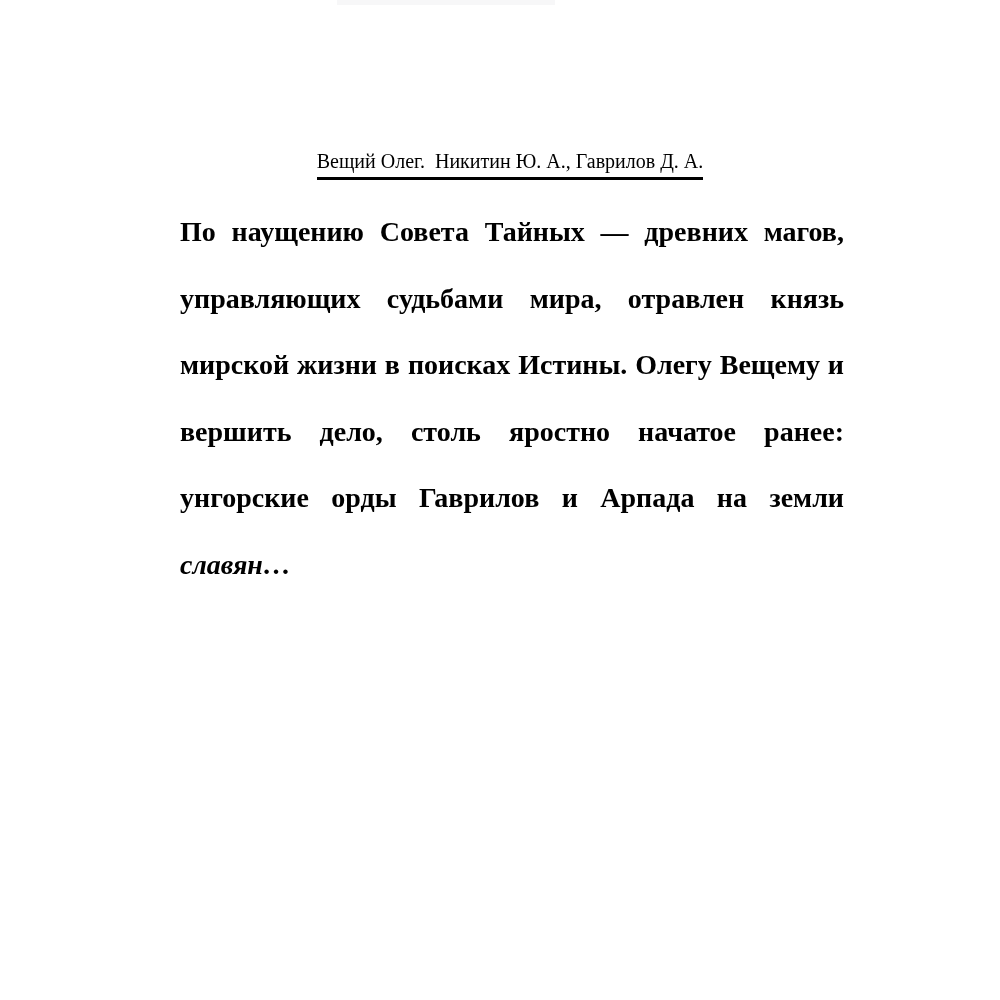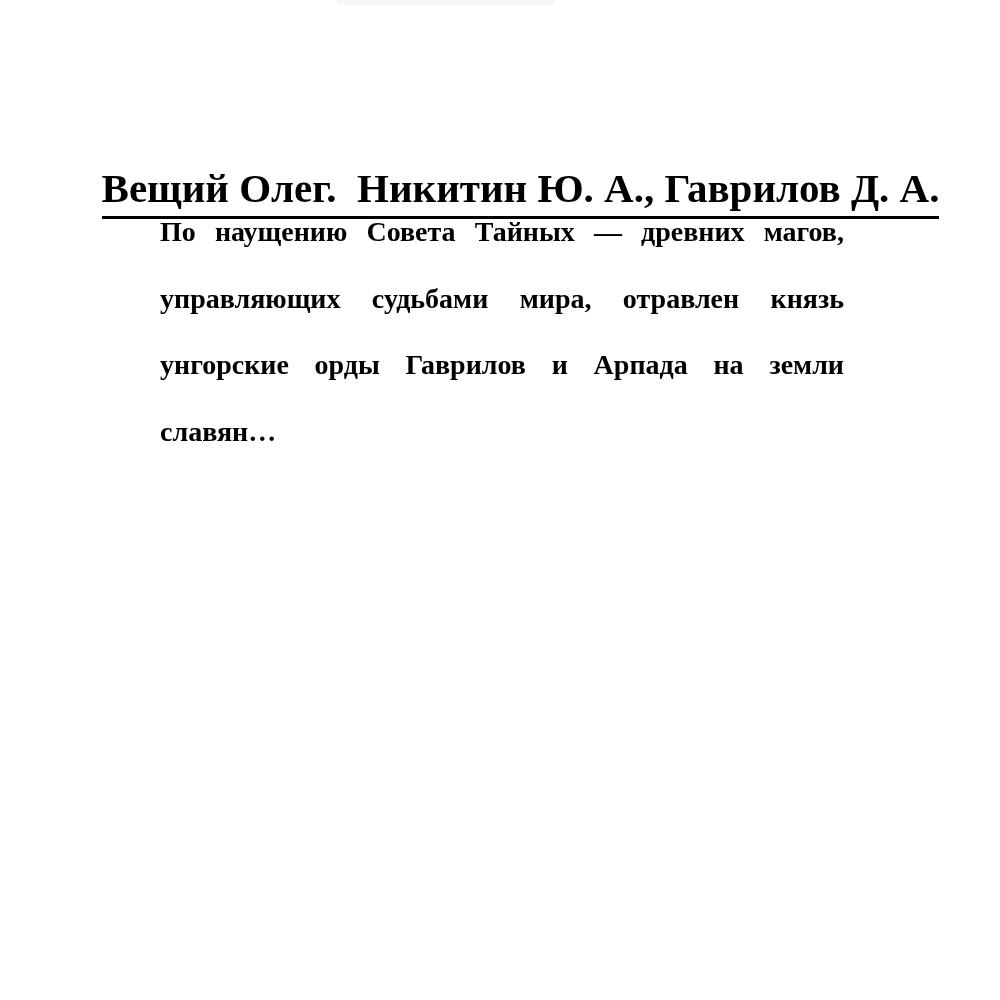--- a/index.html
+++ b/index.html
@@ -19,26 +19,26 @@
   .scan-artifact {
     position: absolute;
     top: 0;
     left: 337px;
     width: 218px;
     height: 5px;
     background: #f7f7f8;
   }
   .doc-title {
     position: absolute;
-    top: 116px;
+    top: 127px;
     left: 0;
     width: 100%;
     text-align: center;
-    font-size: 41px;
-    font-weight: bold;
+    font-size: 20px;
+    font-weight: normal;
     white-space: pre-wrap;
   }
   .doc-title .underline {
     display: inline-block;
     border-bottom: 3px solid #000000;
     padding-bottom: 4px;
     white-space: pre;
   }
   .doc-body {
     position: absolute;
@@ -48,38 +48,42 @@
   }
   .para-line {
     font-size: 28px;
     font-weight: bold;
     line-height: 28px;
     height: 28px;
     margin-bottom: 38.5px;
     text-align: justify;
     text-align-last: justify;
     white-space: normal;
+    margin-left: 20px;
   }
   .para-line.last {
     text-align: left;
     text-align-last: left;
     margin-bottom: 0;
+    font-style: italic;
   }
 </style>
 </head>
 <body>
 
 <div class="page">
 
   <div class="scan-artifact"></div>
 
   <div class="doc-title">
     <span class="underline">Вещий Олег.  Никитин Ю. А., Гаврилов Д. А.</span>
   </div>
 
   <div class="doc-body">
     <div class="para-line">По наущению Совета Тайных — древних магов,</div>
     <div class="para-line">управляющих судьбами мира, отравлен князь</div>
+    <div class="para-line">мирской жизни в поисках Истины. Олегу Вещему и</div>
+    <div class="para-line">вершить дело, столь яростно начатое ранее:</div>
     <div class="para-line">унгорские орды Гаврилов и Арпада на земли</div>
     <div class="para-line last">славян…</div>
   </div>
 
 </div>
 
 </body></html>

